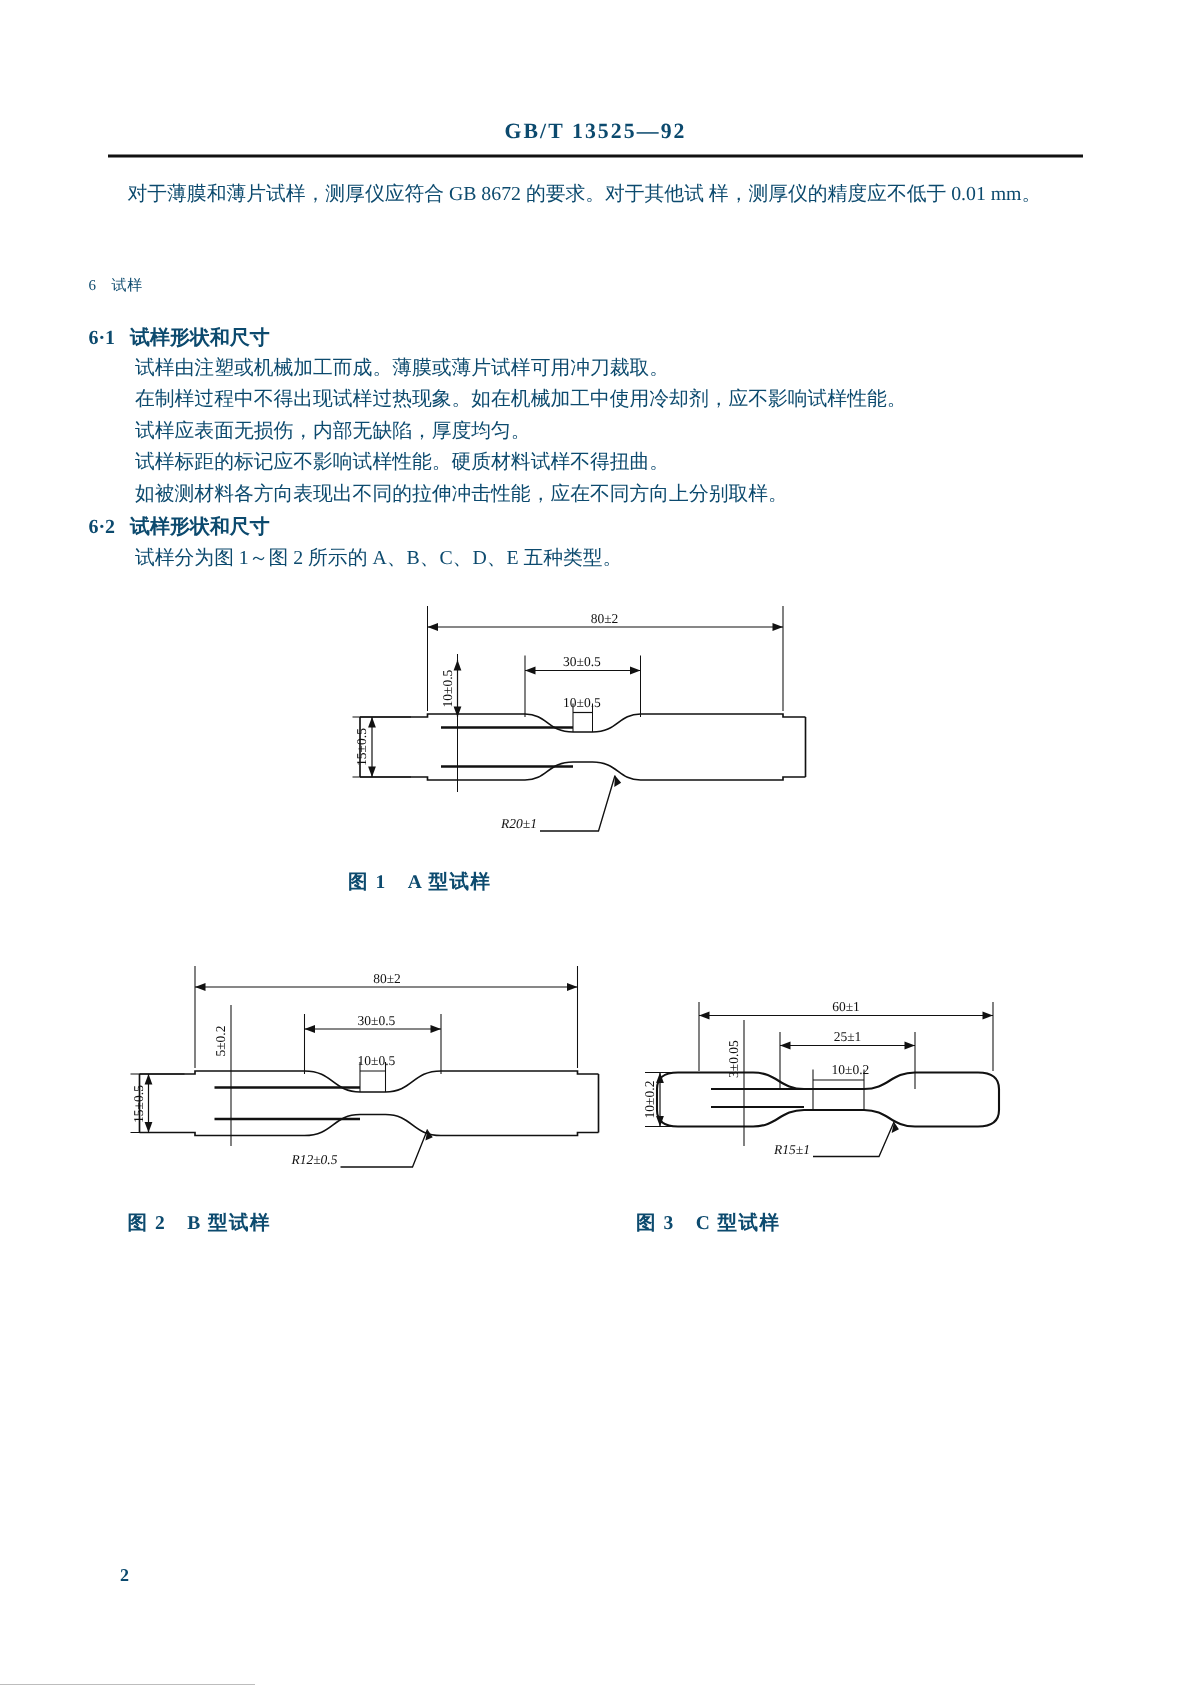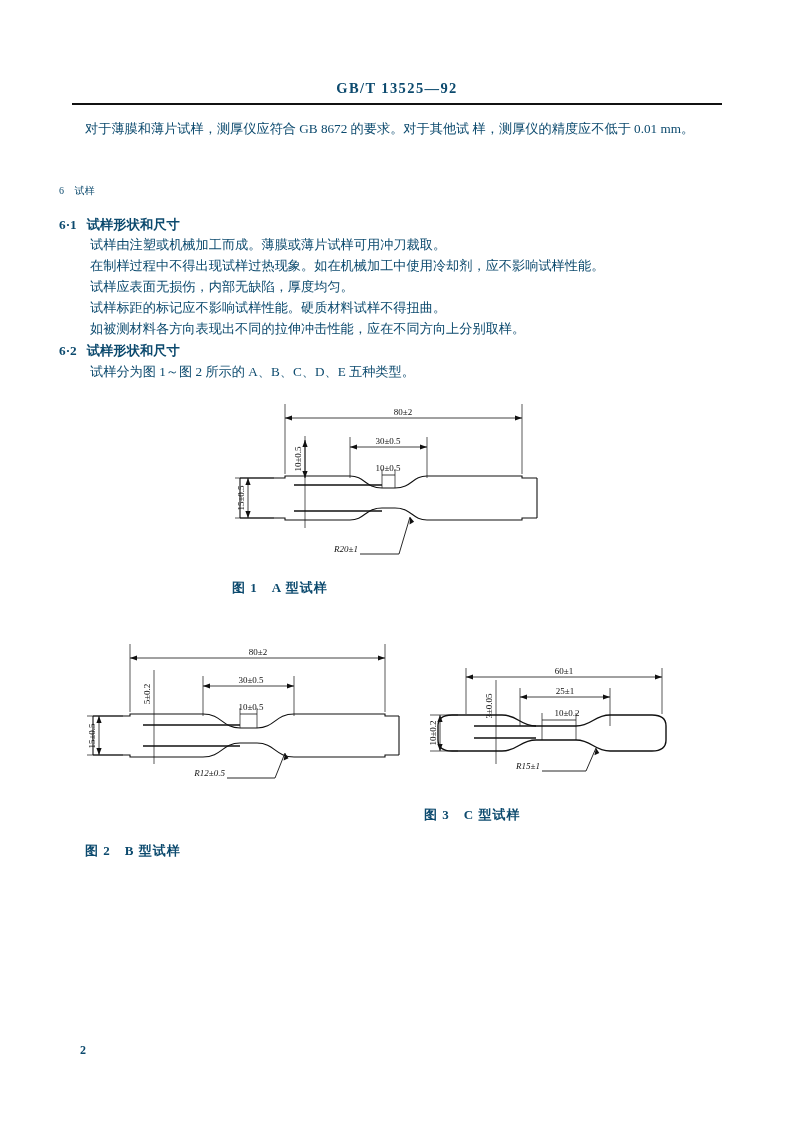--- a/index.html
+++ b/index.html
@@ -246,21 +246,21 @@
       </g>
 
       <text class="dimtext" x="173" y="17" text-anchor="middle">80±2</text>
       <text class="dimtext" x="166" y="45" text-anchor="middle">30±0.5</text>
       <text class="dimtext" x="166" y="72" text-anchor="middle">10±0.5</text>
       <text class="dimtext" x="65" y="56" text-anchor="middle" transform="rotate(-90 65 56)">5±0.2</text>
       <text class="dimtext" x="10" y="98" text-anchor="middle" transform="rotate(-90 10 98)">15±0.5</text>
       <text class="dimtext-i" x="140" y="138" text-anchor="end">R12±0.5</text>
     </svg>
   </div>
-  <div class="fig-caption" style="left:85px; top:806px; width:325px;margin-top:36px;">图 2 B 型试样</div>
+  <div class="fig-caption" style="left:85px; top:806px; width:325px;">图 2 B 型试样</div>
 
   <div class="figure" style="left:424px; top:658px;">
     <svg width="258" height="145" viewBox="0 0 258 145">
       <g stroke="#111" fill="none" stroke-width="1.4">
 
         <path d="M 28,57
                  C 18,57 14,61 14,68
                  L 14,82
                  C 14,89 18,93 28,93
                  L 78,93

